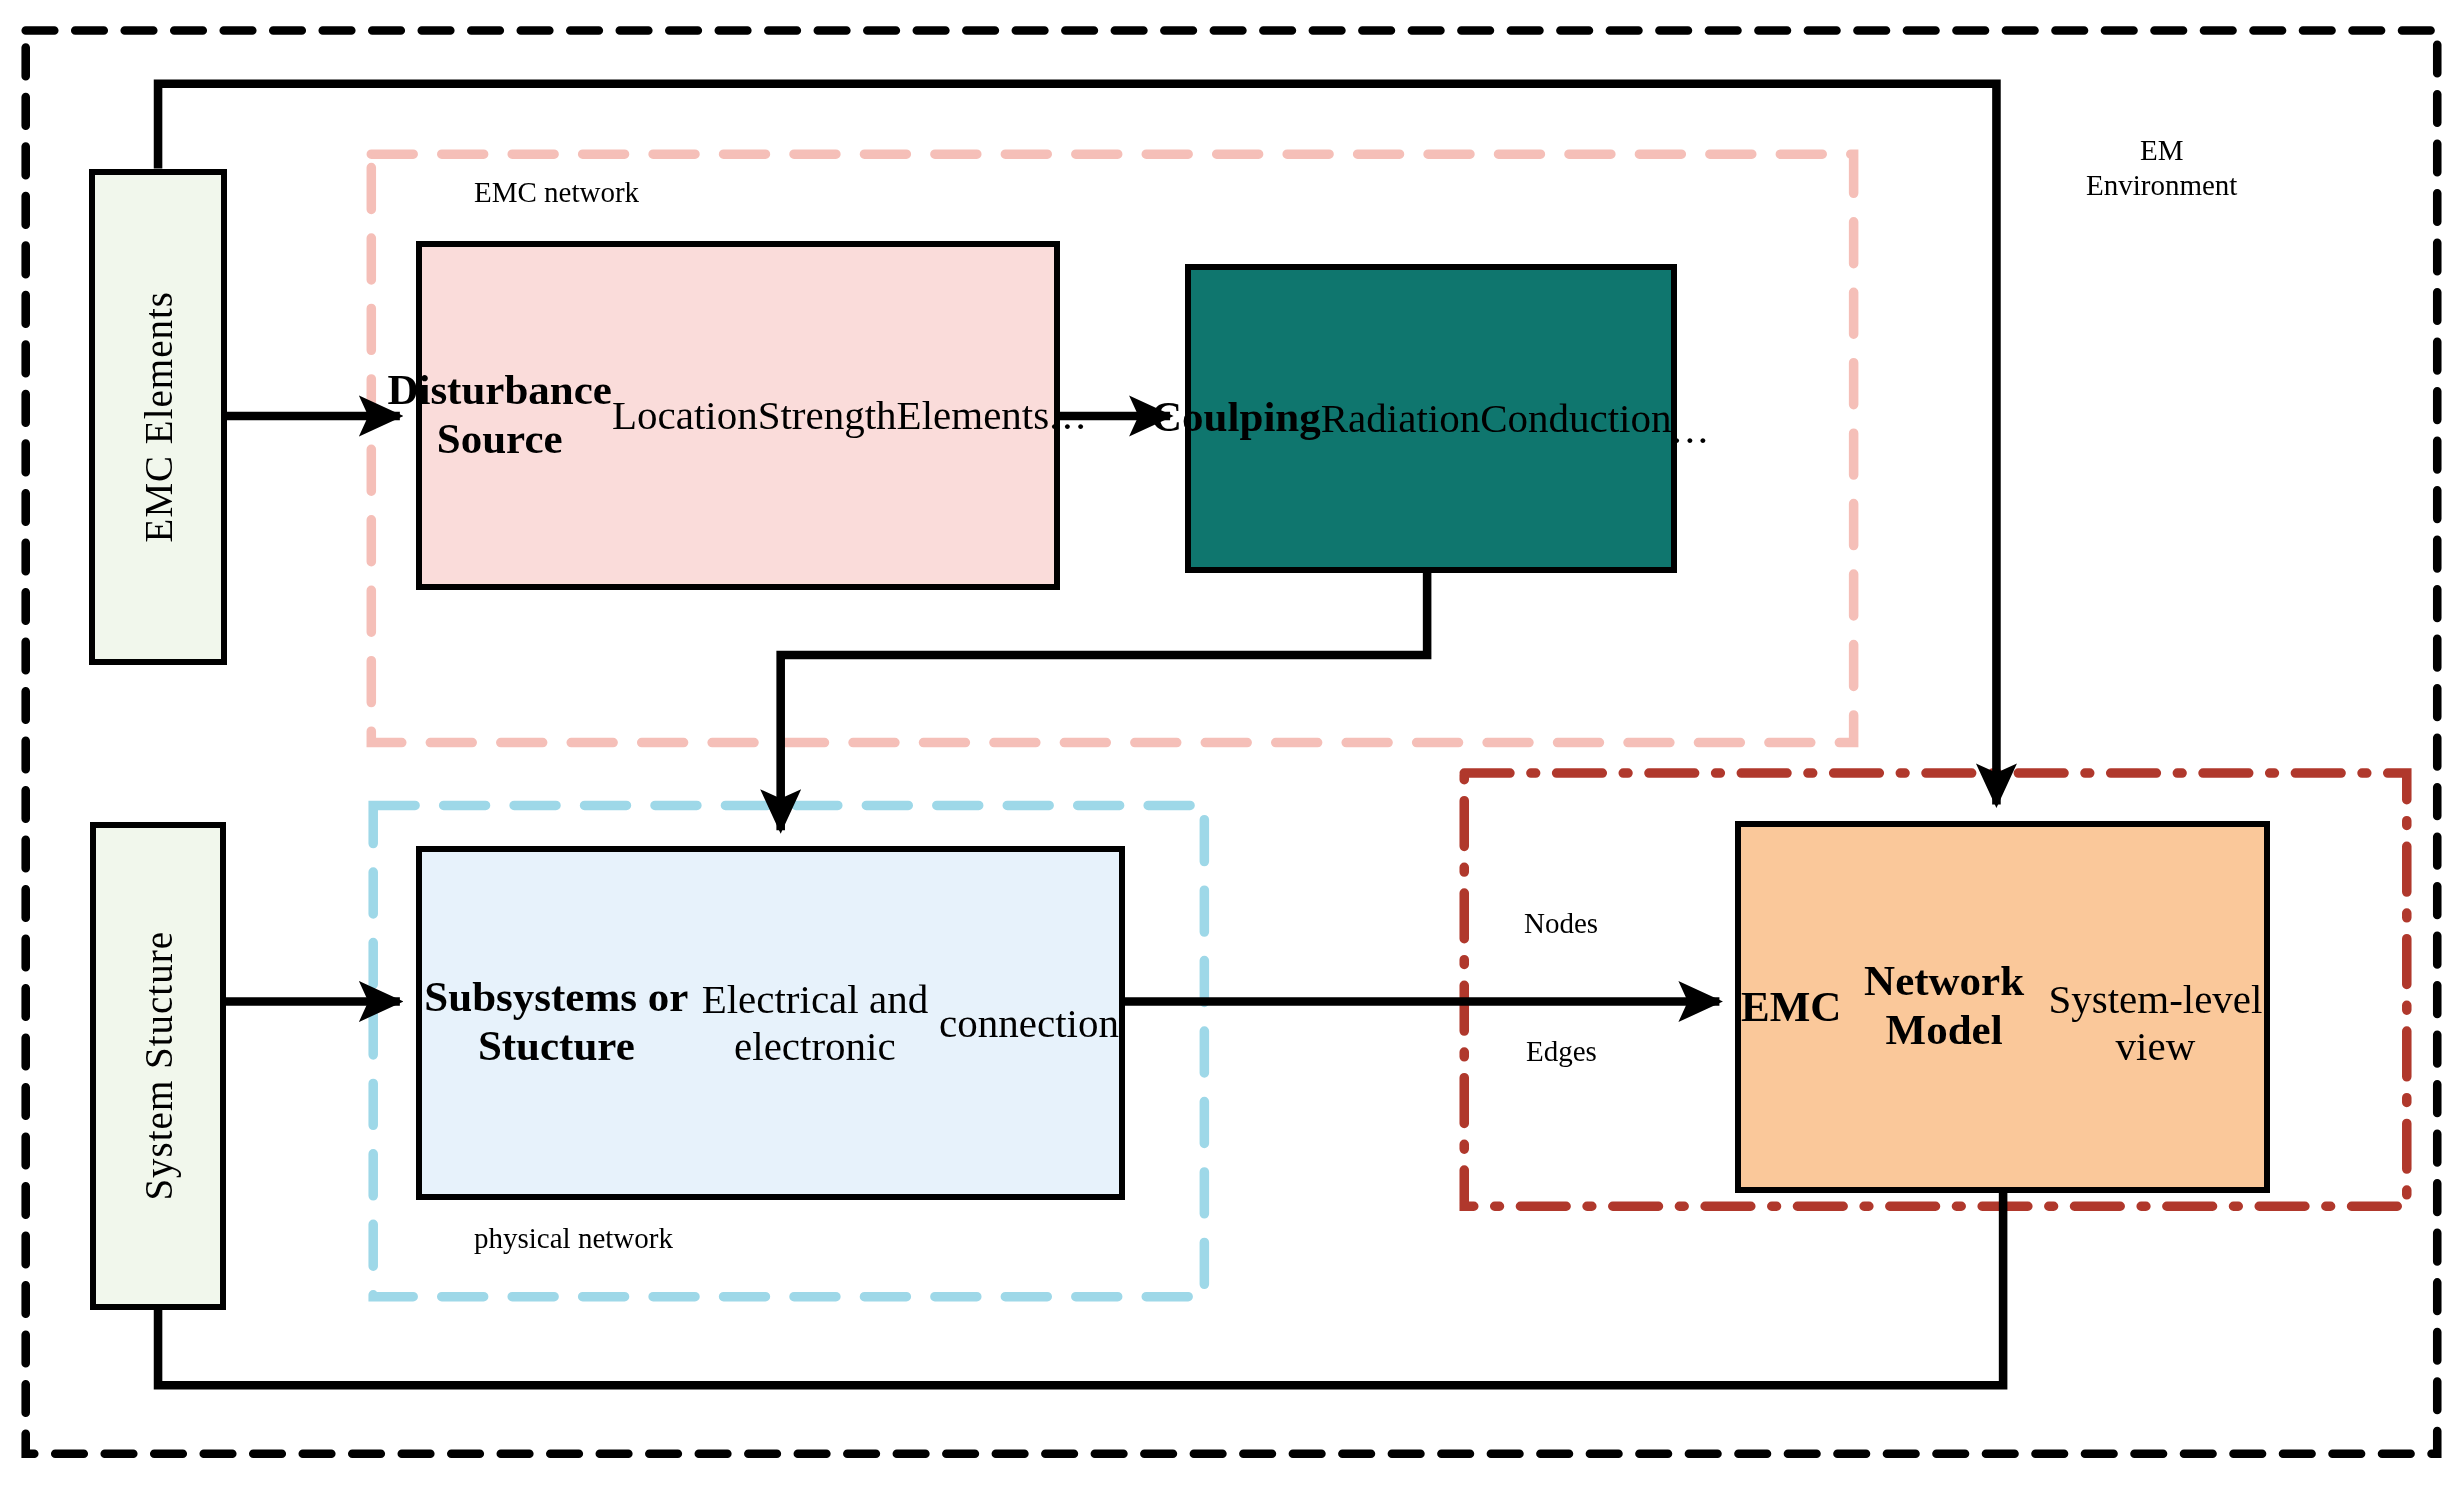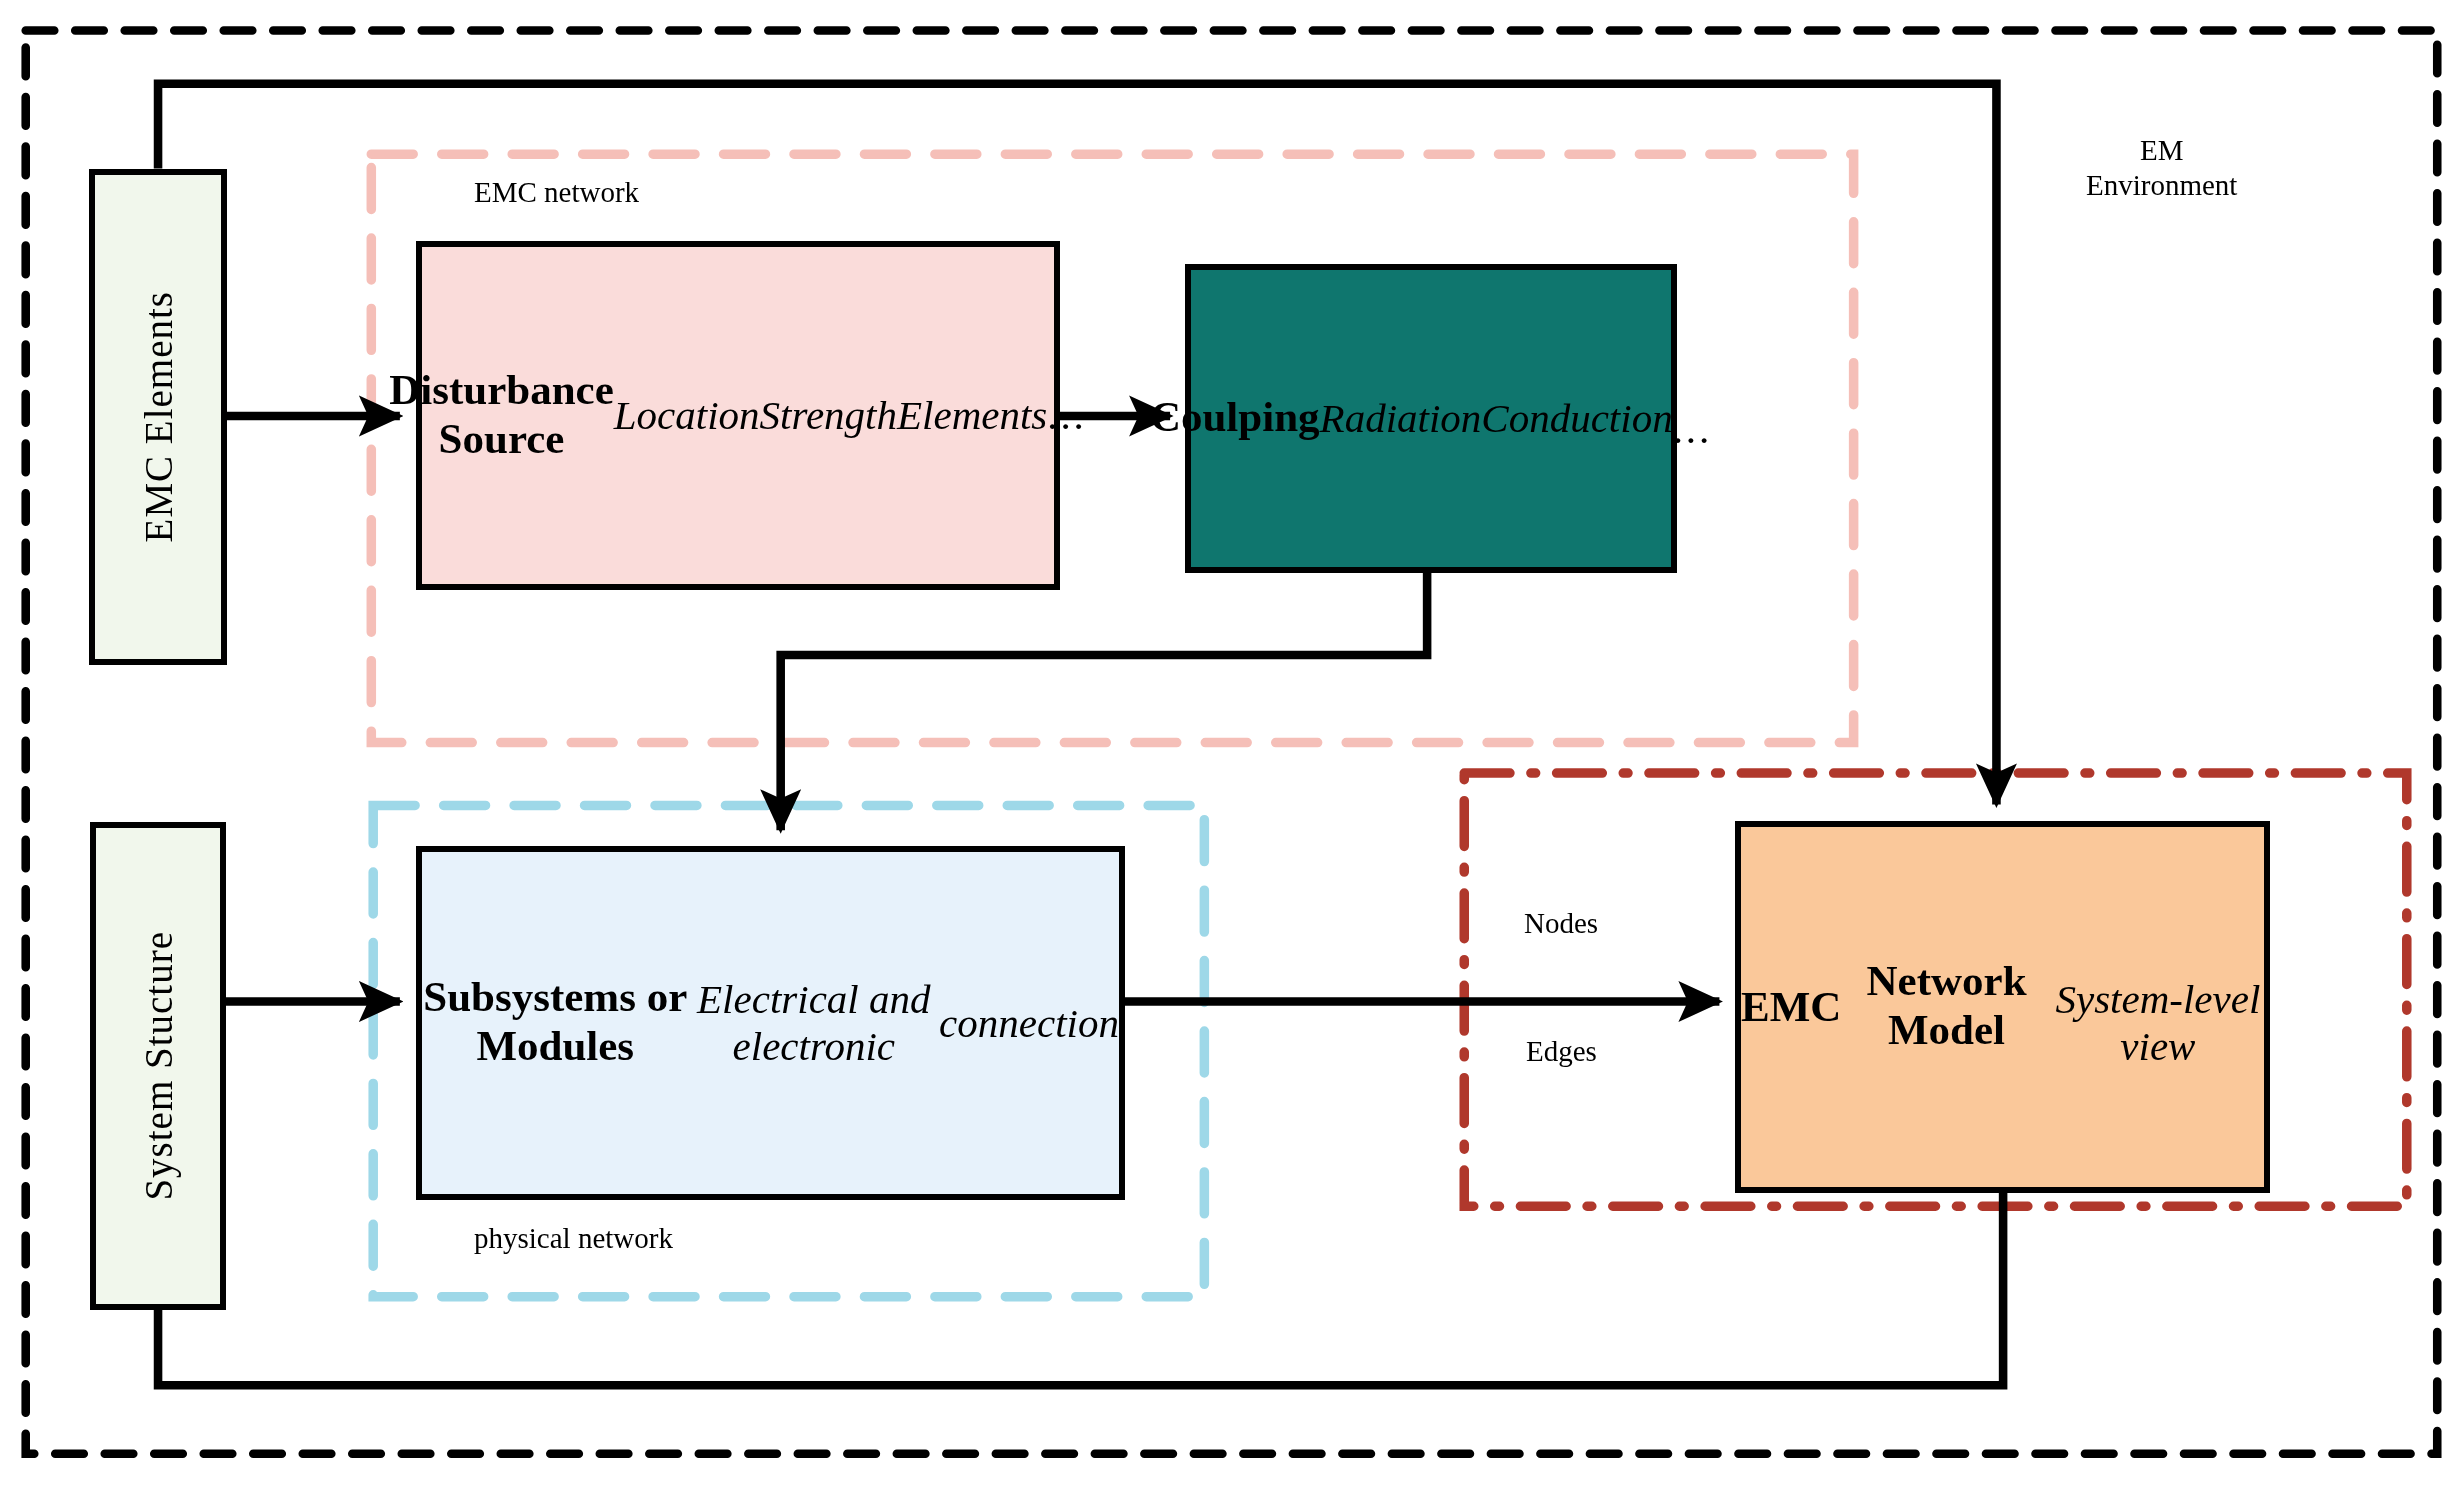--- a/index.html
+++ b/index.html
@@ -10,21 +10,21 @@
 
   .box{position:absolute;box-sizing:border-box;border:6.7px solid #000;
        display:flex;flex-direction:row;align-items:center;justify-content:center;
        text-align:center;line-height:1.14;}
   .vbox{position:absolute;box-sizing:border-box;border:6.7px solid #000;
         display:flex;align-items:center;justify-content:center;}
   .vlabel{writing-mode:vertical-rl;transform:rotate(180deg);white-space:nowrap;
           font-size:39px;letter-spacing:1px;}
 
   .ttl{font-weight:bold;font-size:43px;margin-bottom:3.8px;}
-  .ln{font-size:41px;font-style:italic;}
+  .ln{font-size:41px;}
   .dots{font-size:41px;letter-spacing:2.9px;}
   .lbl{position:absolute;font-size:29px;white-space:nowrap;}
 </style>
 </head>
 <body>
 
 <div id="stage">
 
   <svg class="layer" viewBox="0 0 2586 1564">
     <defs>
@@ -81,21 +81,21 @@
   </div>
 
   <div class="box" style="left:1185px;top:264px;width:492px;height:309px;background:#0f766e;">
     <div class="ttl">Coulping</div>
     <div class="ln">Radiation</div>
     <div class="ln">Conduction</div>
     <div class="dots" style="margin-top:21px;">...</div>
   </div>
 
   <div class="box" style="left:416px;top:846px;width:709px;height:354px;background:#e7f2fb;">
-    <div class="ttl">Subsystems or Modules</div>
+    <div class="ttl">Subsystems or Stucture</div>
     <div class="ln">Electrical and electronic</div>
     <div class="ln">connection</div>
   </div>
 
   <div class="box" style="left:1735px;top:821px;width:535px;height:372px;background:#fac89a;">
     <div class="ttl" style="margin-bottom:0;">EMC</div>
     <div class="ttl">Network Model</div>
     <div class="ln" style="margin-top:32px;">System-level view</div>
   </div>
 

